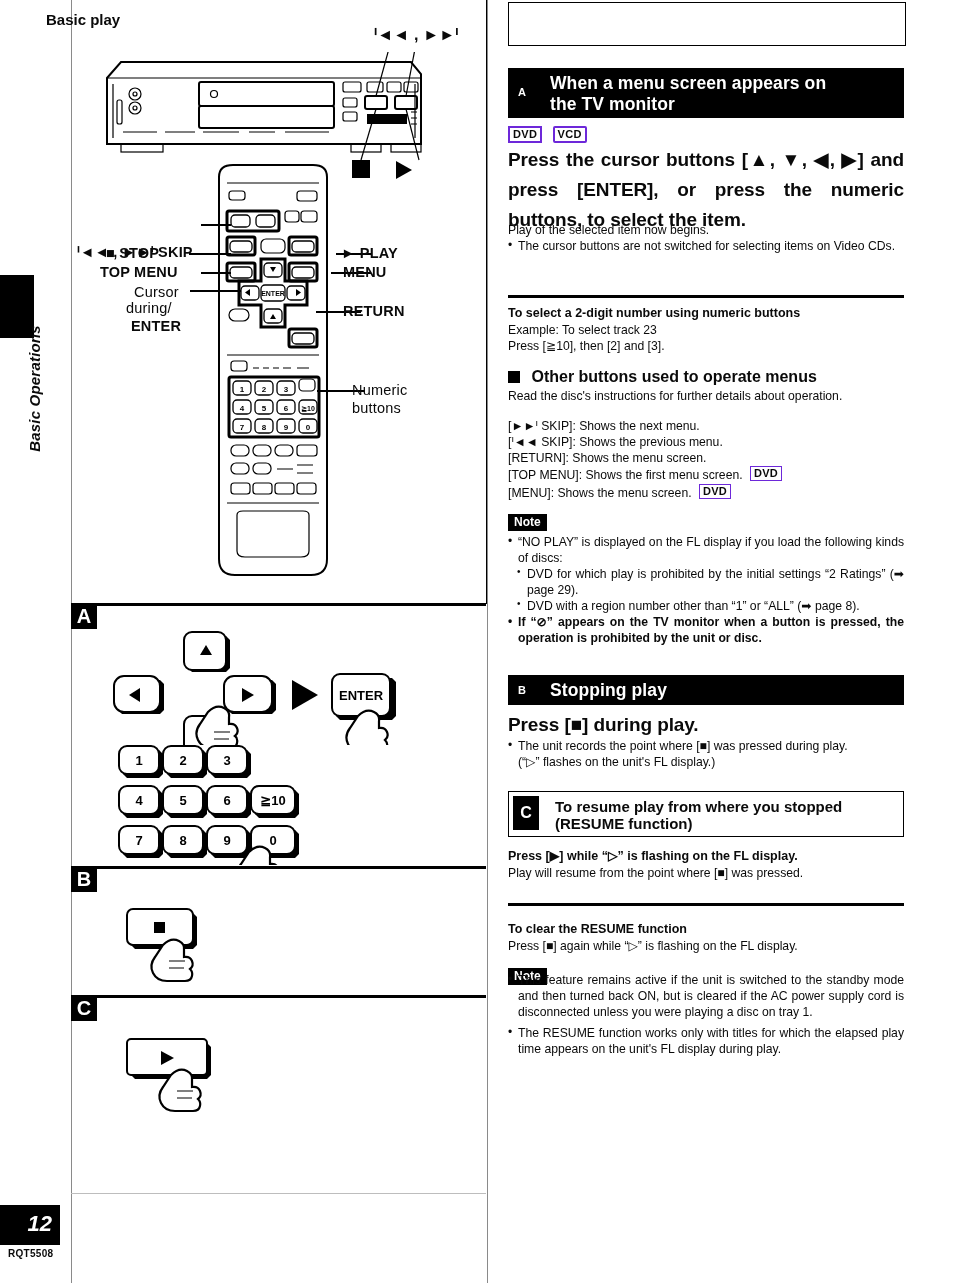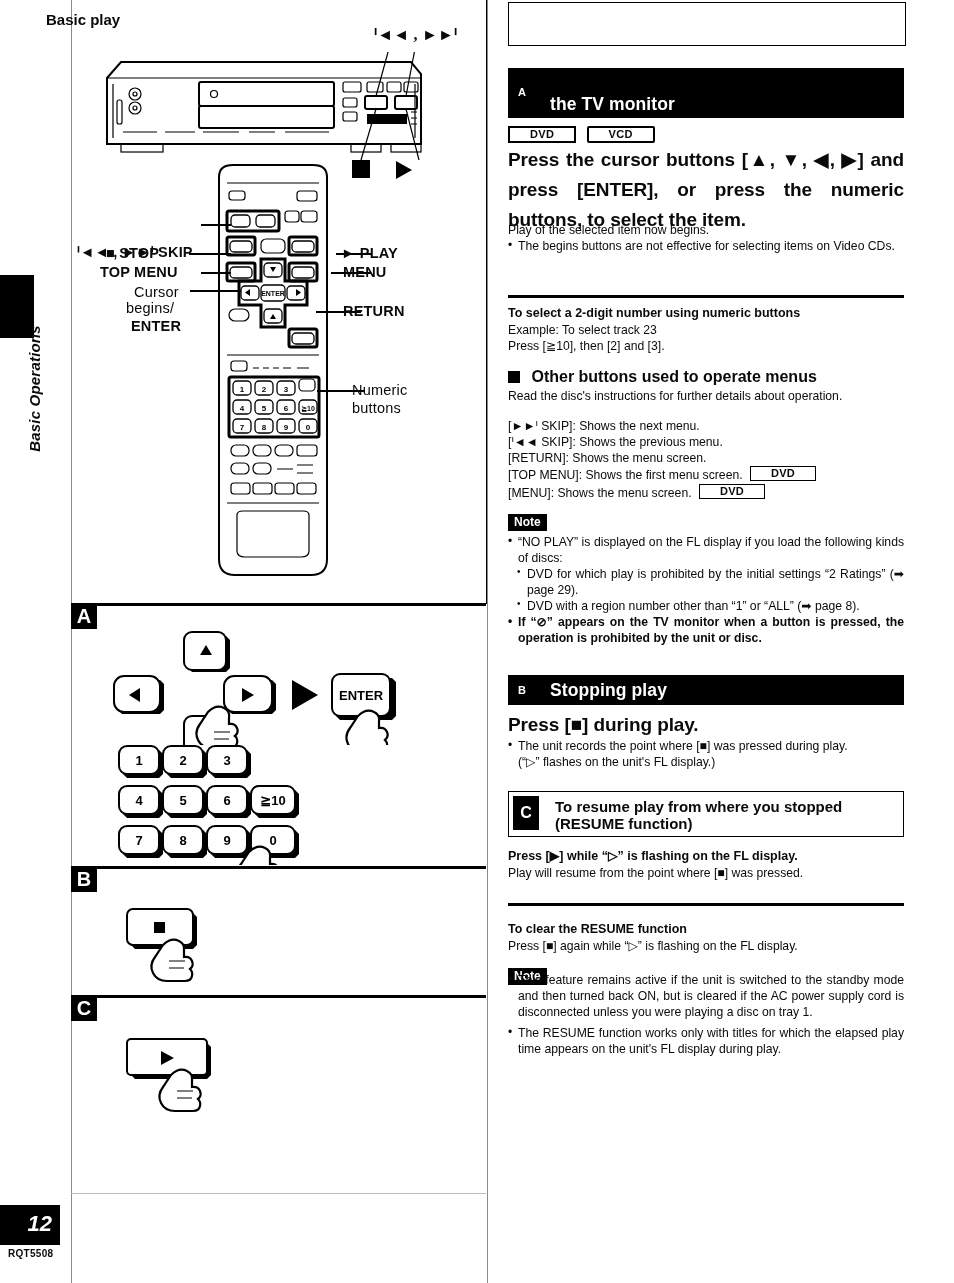--- a/index.html
+++ b/index.html
@@ -121,21 +121,21 @@
     position: absolute; left: 4px; top: 4px; width: 26px; height: 34px;
     background: #000; color: #fff; font-size: 16px; font-weight: bold;
     text-align: center; line-height: 34px;
   }
   .sec-boxed .btitle {
     position: absolute; left: 46px; top: 6px; font-size: 15px;
     font-weight: bold; line-height: 17px;
   }
 
   .disc-tag {
-    display: inline-block; border: 2px solid #000000; padding: 0 20px;
+    display: inline-block; border: 2px solid #6d28d9; padding: 0 3px;
     font-size: 11px; font-weight: bold; line-height: 13px;
     vertical-align: 2px; letter-spacing: .3px;
   }
   .disc-tag.vcd { border-radius: 2px; }
 
   .headline {
     position: absolute; font-size: 19px; font-weight: bold;
     line-height: 30px; letter-spacing: -.1px; text-align: justify;
   }
   .subhead {
@@ -172,21 +172,21 @@
 
   <div id="page-number-box">
     <div id="page-number">12</div>
   </div>
   <div id="model-code">RQT5508</div>
 
   <div id="left-col">
 
     <div class="figbox" style="left:0px; top:0px; width:415px; height:603px; border-left:none; border-top:none;"></div>
 
-    <div class="callout" style="left:303px; top:25px; font-size:16px;font-family:Liberation Serif, serif;">ᑊ◄◄ ,  ►►ᑊ</div>
+    <div class="callout" style="left:303px; top:25px; font-size:16px;">ᑊ◄◄ ,  ►►ᑊ</div>
 
     <svg class="art" style="left:28px; top:52px;" width="330" height="115" viewBox="0 0 330 115">
       <path class="outline" d="M8 26 L22 10 L312 10 L322 22 L322 92 L8 92 Z"></path>
       <path class="thin" d="M8 26 L322 26"></path>
       <path class="thin" d="M14 32 L14 86 M316 32 L316 86"></path>
 
       <circle class="thin" cx="36" cy="42" r="6"></circle>
       <circle class="thin" cx="36" cy="42" r="2"></circle>
       <circle class="thin" cx="36" cy="56" r="6"></circle>
       <circle class="thin" cx="36" cy="56" r="2"></circle>
@@ -321,21 +321,21 @@
     <div class="callout" style="left:6px; top:216px;margin-top:28px;">ᑊ◄◄ , ►►ᑊ SKIP</div>
     <div class="leader" style="left:130px; top:224px; width:30px;"></div>
 
     <div class="callout" style="left:35px; top:245px;">■ STOP</div>
     <div class="leader" style="left:118px; top:253px; width:42px;"></div>
 
     <div class="callout" style="left:29px; top:264px;">TOP MENU</div>
     <div class="leader" style="left:130px; top:272px; width:30px;"></div>
 
     <div class="callout plain" style="left:63px; top:284px;">Cursor</div>
-    <div class="callout plain" style="left:55px; top:300px;">begins/</div>
+    <div class="callout plain" style="left:55px; top:300px;">during/</div>
     <div class="callout" style="left:60px; top:318px;">ENTER</div>
     <div class="leader" style="left:119px; top:290px; width:51px;"></div>
 
     <div class="leader" style="left:265px; top:253px; width:36px;"></div>
     <div class="callout" style="left:270px; top:245px;">► PLAY</div>
 
     <div class="leader" style="left:260px; top:272px; width:40px;"></div>
     <div class="callout" style="left:272px; top:264px;">MENU</div>
 
     <div class="leader" style="left:245px; top:311px; width:45px;"></div>
@@ -445,34 +445,35 @@
     <div class="hrule-thin" style="left:0px; top:1193px; width:415px; background:#bdbdbd;"></div>
   </div>
 
   <div id="basic-play-box"></div>
   <div id="basic-play-title">Basic play</div>
 
   <div id="right-col">
 
     <div class="sec-black" style="left:0px; top:68px; width:396px; height:50px;">
       <div class="sec-letter" style="top:18px;">A</div>
+      <div class="sec-title" style="top:4px;">When a menu screen appears on</div>
       <div class="sec-title" style="top:25px;">the TV monitor</div>
     </div>
 
     <div style="position:absolute; left:0px; top:126px;">
       <span class="disc-tag">DVD</span>
       <span class="disc-tag vcd" style="margin-left:6px;">VCD</span>
     </div>
 
     <div class="headline" style="left:0px; top:145px; width:396px;">Press the cursor buttons [▲, ▼, ◀, ▶] and press [ENTER], or press the numeric buttons, to select the item.</div>
 
     <div class="body" style="left:0px; top:222px; width:396px;">Play of the selected item now begins.</div>
 
     <div class="body just" style="left:0px; top:238px; width:396px;">
-      <div class="bullet">The begins buttons are not effective for selecting items on Video CDs.</div>
+      <div class="bullet">The cursor buttons are not switched for selecting items on Video CDs.</div>
     </div>
 
     <div class="hr-black" style="left:0px; top:295px; width:396px;"></div>
 
     <div class="subhead" style="left:0px; top:305px; width:396px;">To select a 2-digit number using numeric buttons</div>
     <div class="body" style="left:0px; top:322px; width:396px;">Example:  To select track 23</div>
     <div class="body" style="left:0px; top:338px; width:396px;">Press [≧10], then [2] and [3].</div>
 
     <div style="position:absolute; left:0px; top:368px;">
       <span style="display:inline-block; width:12px; height:12px; background:#000; vertical-align:-1px;"></span>

